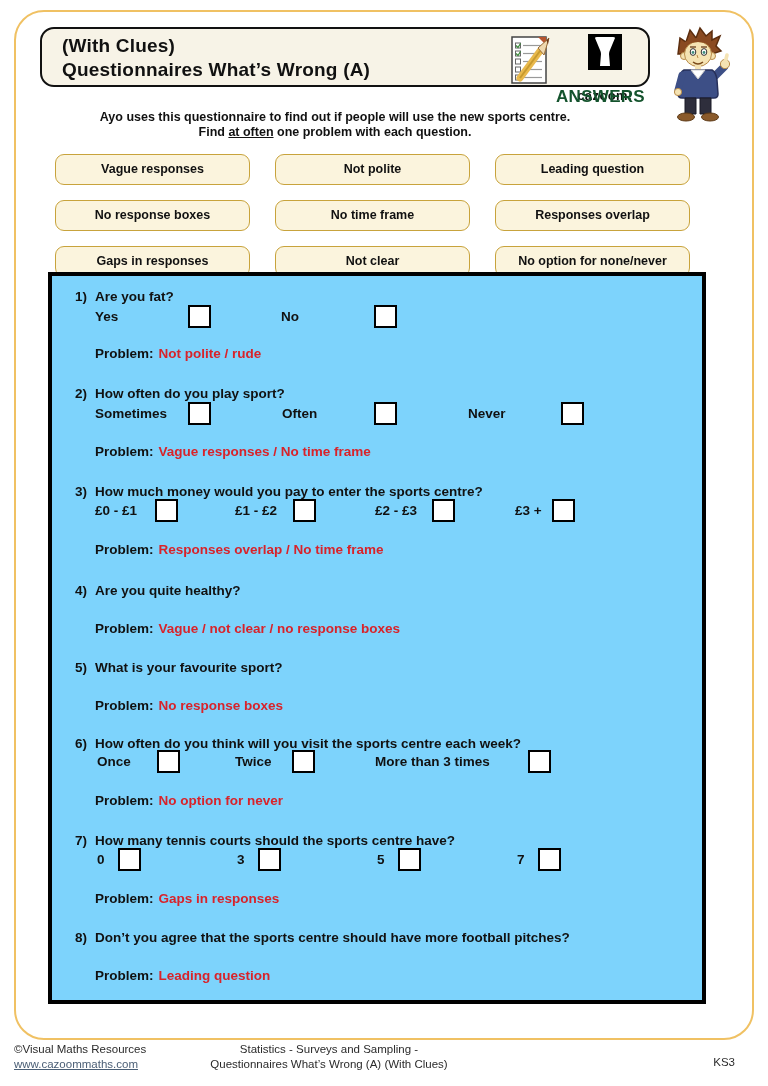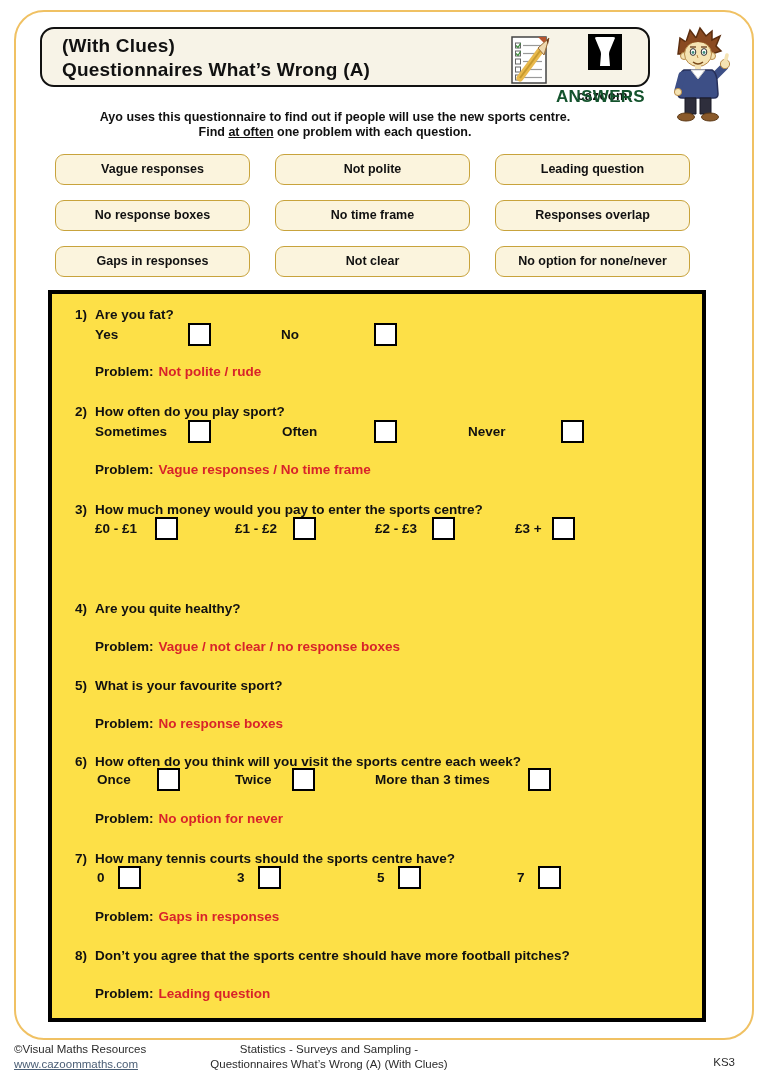--- a/index.html
+++ b/index.html
@@ -36,22 +36,22 @@
   .u { text-decoration:underline; }
   .mascot { position:absolute; left:654px; top:22px; }
   
   .clue {
     position:absolute; width:195px; height:31px;
     background:#fbf4dd; border:1.5px solid #c8a33c; border-radius:9px;
     font-size:12.5px; font-weight:bold; text-align:center; line-height:28px;
   }
   
   .panel {
-    position:absolute; left:48px; top:290px; width:658px; height:732px;
-    border:4px solid #000; background:#fde047;
+    position:absolute; left:48px; top:272px; width:658px; height:732px;
+    border:4px solid #000; background:#7dd3fc;
   }
   .q-line { position:absolute; font-size:13.5px; font-weight:bold; line-height:17px; white-space:nowrap; }
   .q-num { display:inline-block; width:20px; }
   .opt-label { position:absolute; font-size:13.5px; font-weight:bold; line-height:23px; white-space:nowrap; }
   .cbox { position:absolute; width:23px; height:23px; border:2.5px solid #000; background:#fff; }
   .prob { position:absolute; font-size:13.5px; font-weight:bold; line-height:17px; white-space:nowrap; }
   .prob-answer { color:#d8232a; margin-left:5px; }
   
   .footer-left { position:absolute; left:14px; top:1042px; font-size:11.5px; line-height:14.5px; color:#2b2b2b; }
   .footer-link { color:#4a5e75; text-decoration:underline; cursor:pointer; }
@@ -174,20 +174,23 @@
     <span class="q-num">3)</span><span>How much money would you pay to enter the sports centre?</span>
   </div>
   <span class="opt-label" style="left:43px;top:223px;">£0 - £1</span>
   <span class="cbox" style="left:103px;top:223px;"></span>
   <span class="opt-label" style="left:183px;top:223px;">£1 - £2</span>
   <span class="cbox" style="left:241px;top:223px;"></span>
   <span class="opt-label" style="left:323px;top:223px;">£2 - £3</span>
   <span class="cbox" style="left:380px;top:223px;"></span>
   <span class="opt-label" style="left:463px;top:223px;">£3 +</span>
   <span class="cbox" style="left:500px;top:223px;"></span>
+  <div class="prob" style="left:43px;top:265px;">
+    <span>Problem:</span><span class="prob-answer">Responses overlap / No time frame</span>
+  </div>
 
   <div class="q-line" style="left:23px;top:306px;">
     <span class="q-num">4)</span><span>Are you quite healthy?</span>
   </div>
   <div class="prob" style="left:43px;top:344px;">
     <span>Problem:</span><span class="prob-answer">Vague / not clear / no response boxes</span>
   </div>
 
   <div class="q-line" style="left:23px;top:383px;">
     <span class="q-num">5)</span><span>What is your favourite sport?</span>

